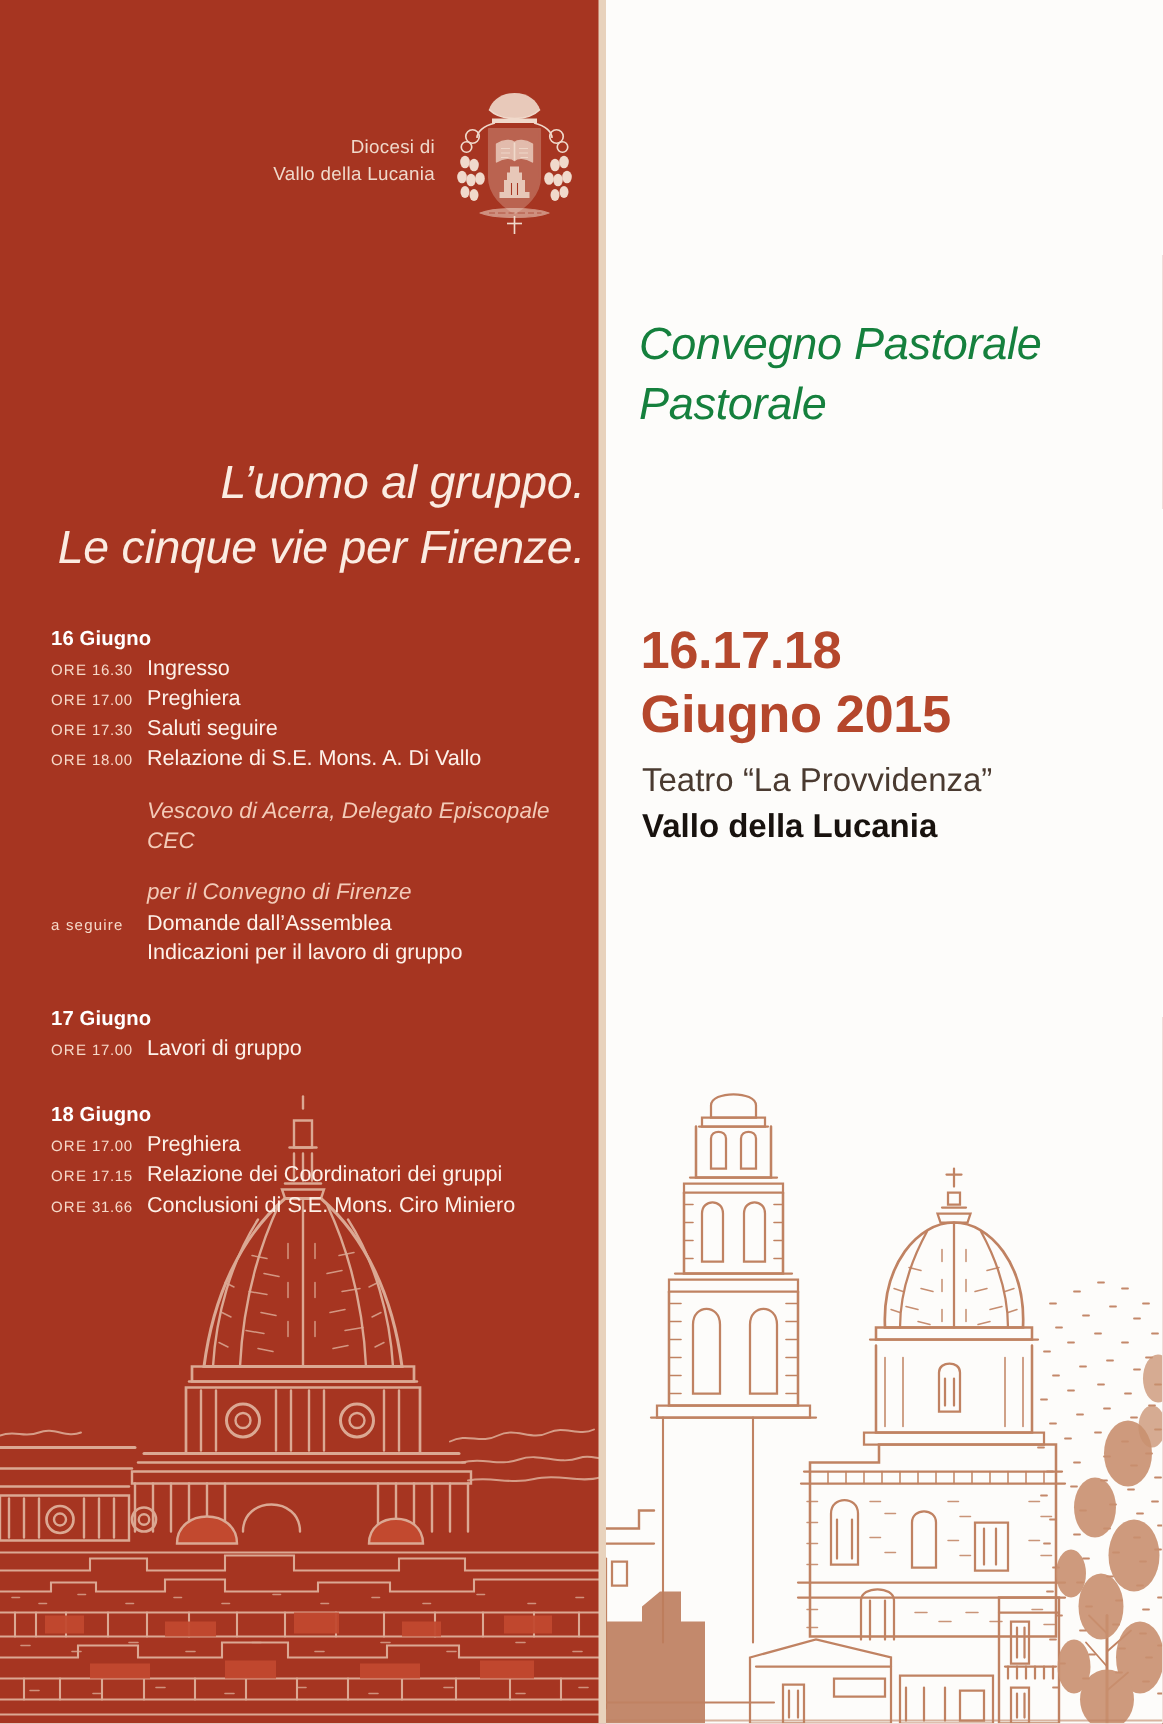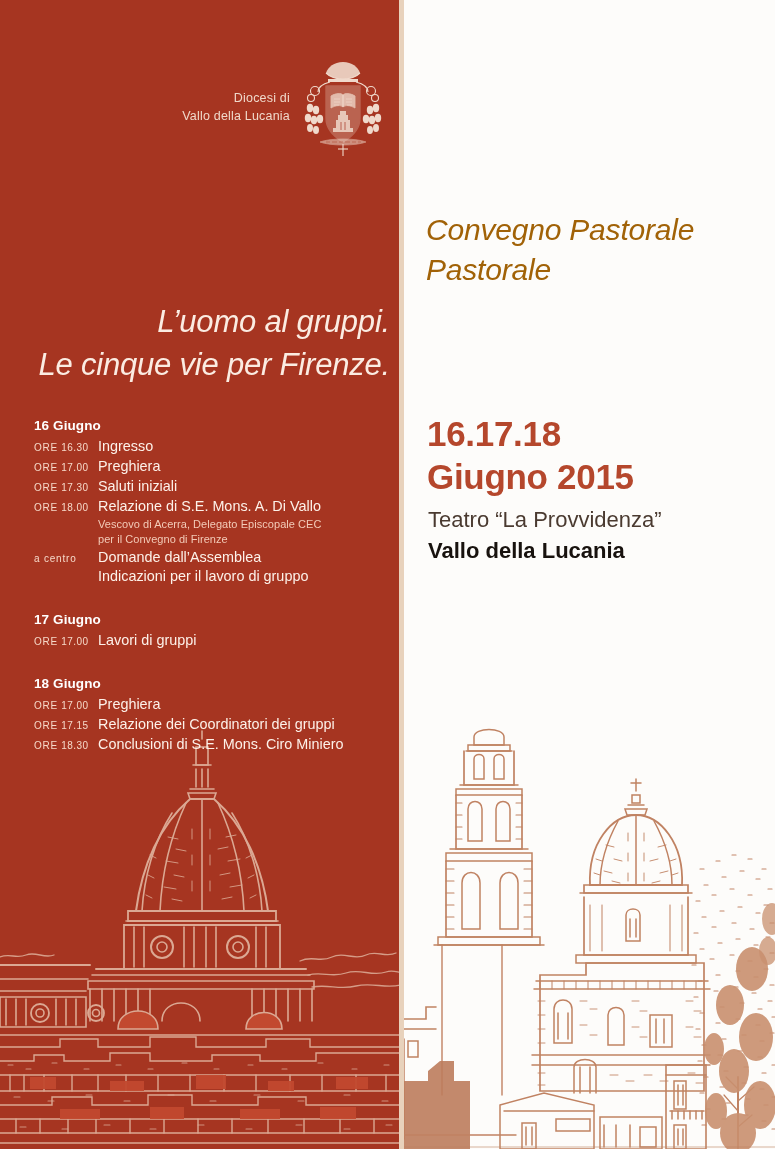--- a/index.html
+++ b/index.html
@@ -118,37 +118,39 @@
   }
   .prog-time .ore-word { letter-spacing: .8px; }
   .prog-body { flex: 1 1 auto; }
   .prog-label {
     font-size: 14.4px;
     line-height: 1.33;
     color: #fdf1e9;
     font-weight: 400;
   }
   .prog-sub {
-    font-size: 11px;
+    font-size: 15px;
+    font-style: italic;
     line-height: 1.36;
     color: #f3cbb8;
     letter-spacing: .05px;
+    margin-top: 14px;
   }
   .spacer-gap { height: 12px; }
 
   
   .event-kind {
     position: absolute;
     left: 22px;
     top: 210px;
     font-style: italic;
     font-weight: 300;
     font-size: 30px;
     line-height: 1.33;
-    color: #a16207;
+    color: #15803d;
     letter-spacing: -0.2px;
   }
   .event-kind span { display: block; white-space: nowrap; }
 
   .event-date {
     position: absolute;
     left: 23px;
     top: 413px;
     font-weight: bold;
     font-size: 35px;
@@ -374,21 +376,21 @@
             <path d="M26 84 l4 0 M32 84 l5 0 M39 84 l4 0 M45 84 l5 0 M52 84 l4 0 M58 84 l3 0"></path>
           </g>
 
           <path d="M43 86 l0 12"></path>
           <path d="M38 91 l10 0"></path>
         </g>
       </svg>
     </div>
 
     <div class="theme-title">
-      <span>L’uomo al gruppi.</span>
+      <span>L’uomo al gruppo.</span>
       <span>Le cinque vie per Firenze.</span>
     </div>
 
     <div class="program">
 
       <div class="day-block">
         <div class="day-heading">16 Giugno</div>
 
         <div class="prog-row">
           <div class="prog-time">
@@ -409,58 +411,58 @@
             <div class="prog-label">Preghiera</div>
           </div>
         </div>
 
         <div class="prog-row">
           <div class="prog-time">
             <span class="ore-word">ORE</span>
             <span>17.30</span>
           </div>
           <div class="prog-body">
-            <div class="prog-label">Saluti iniziali</div>
+            <div class="prog-label">Saluti seguire</div>
           </div>
         </div>
 
         <div class="prog-row">
           <div class="prog-time">
             <span class="ore-word">ORE</span>
             <span>18.00</span>
           </div>
           <div class="prog-body">
             <div class="prog-label">Relazione di S.E. Mons. A. Di Vallo</div>
             <div class="prog-sub">Vescovo di Acerra, Delegato Episcopale CEC</div>
             <div class="prog-sub">per il Convegno di Firenze</div>
           </div>
         </div>
 
         <div class="prog-row">
           <div class="prog-time">
-            <span class="ore-word">a centro</span>
+            <span class="ore-word">a seguire</span>
           </div>
           <div class="prog-body">
             <div class="prog-label">Domande dall’Assemblea</div>
             <div class="prog-label">Indicazioni per il lavoro di gruppo</div>
           </div>
         </div>
       </div>
 
       <div class="spacer-gap"></div>
 
       <div class="day-block">
         <div class="day-heading">17 Giugno</div>
         <div class="prog-row">
           <div class="prog-time">
             <span class="ore-word">ORE</span>
             <span>17.00</span>
           </div>
           <div class="prog-body">
-            <div class="prog-label">Lavori di gruppi</div>
+            <div class="prog-label">Lavori di gruppo</div>
           </div>
         </div>
       </div>
 
       <div class="spacer-gap"></div>
 
       <div class="day-block">
         <div class="day-heading">18 Giugno</div>
 
         <div class="prog-row">
@@ -479,21 +481,21 @@
             <span>17.15</span>
           </div>
           <div class="prog-body">
             <div class="prog-label">Relazione dei Coordinatori dei gruppi</div>
           </div>
         </div>
 
         <div class="prog-row">
           <div class="prog-time">
             <span class="ore-word">ORE</span>
-            <span>18.30</span>
+            <span>31.66</span>
           </div>
           <div class="prog-body">
             <div class="prog-label">Conclusioni di S.E. Mons. Ciro Miniero</div>
           </div>
         </div>
       </div>
 
     </div>
   </div>
 

